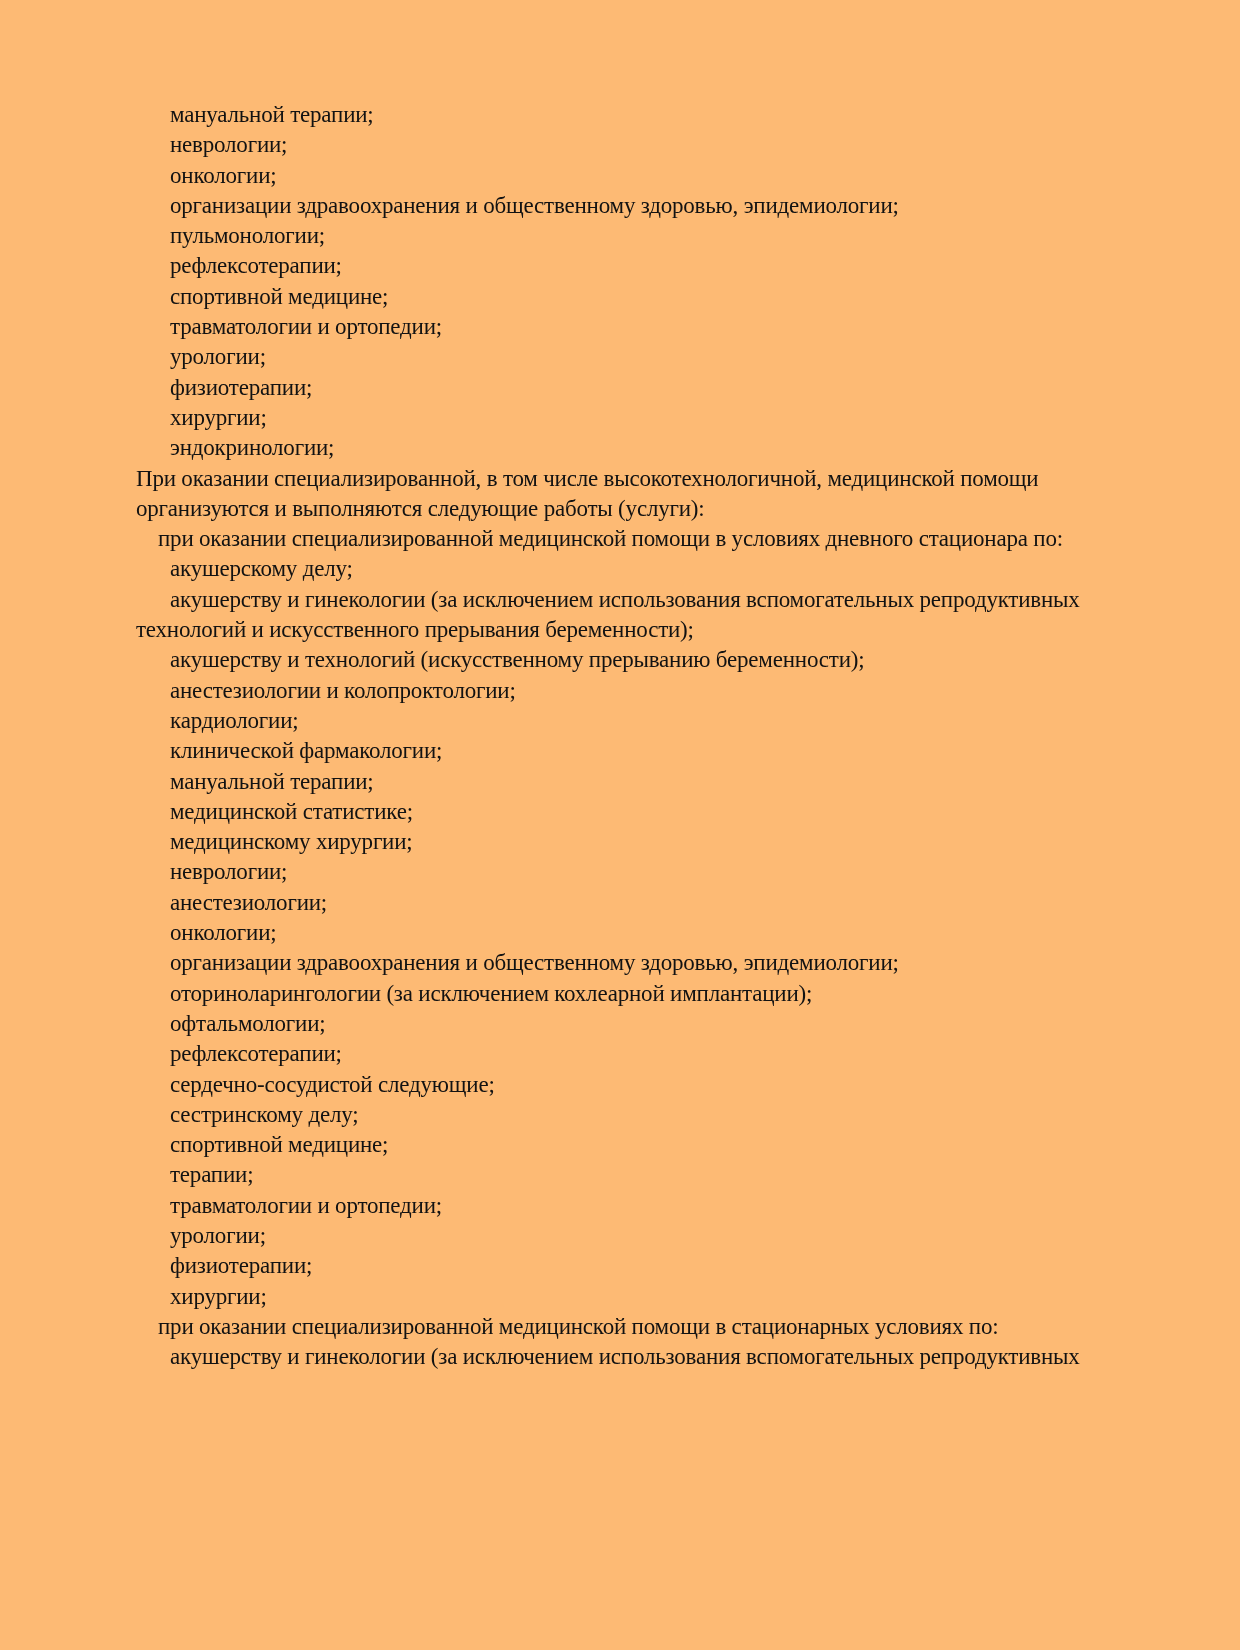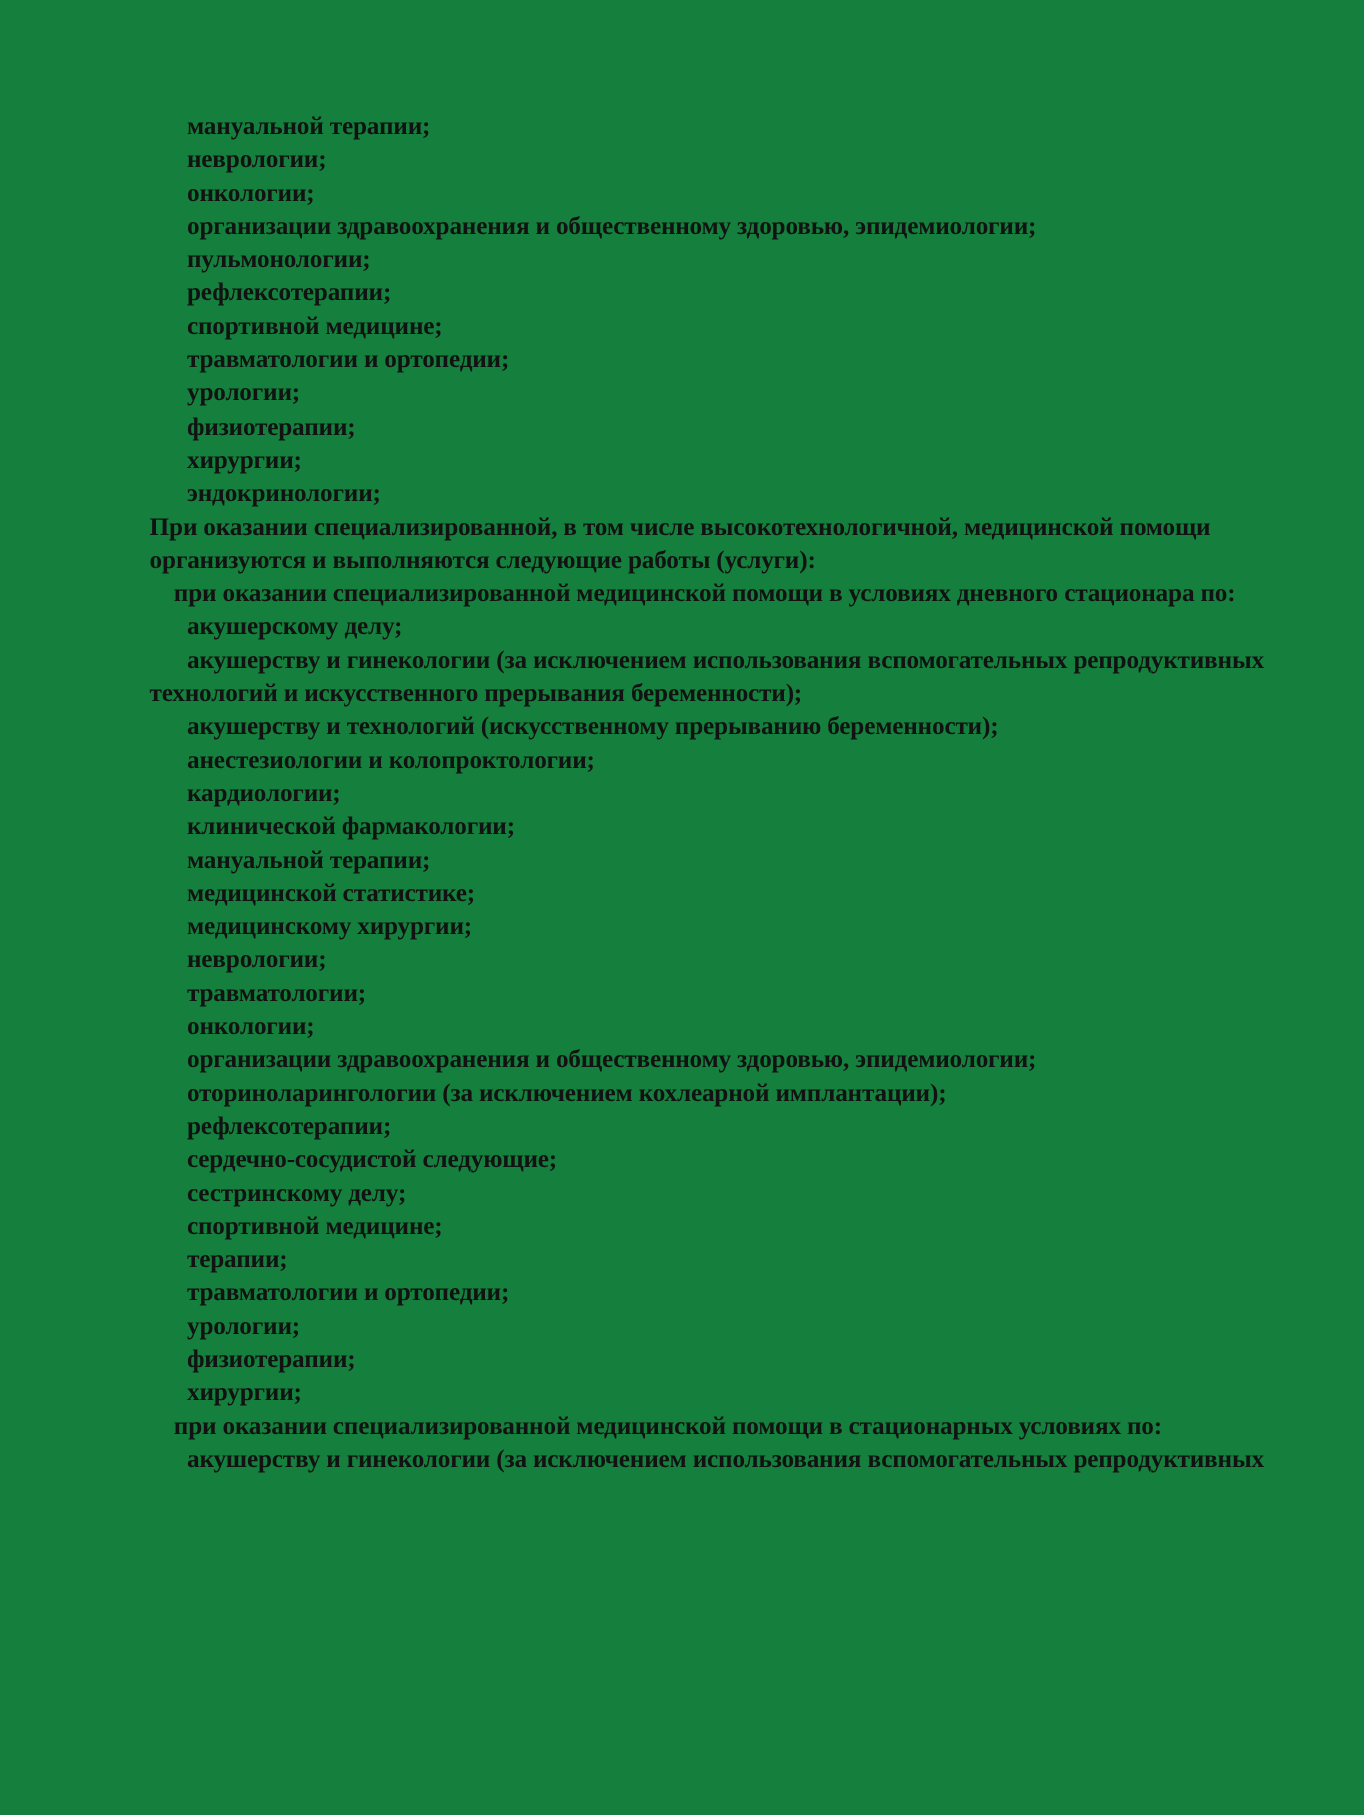--- a/index.html
+++ b/index.html
@@ -4,23 +4,22 @@
 <style>
   html, body {
     margin: 0;
     padding: 0;
     background: #ffffff;
   }
   .page {
     position: relative;
     width: 1240px;
     height: 1650px;
-    background: #15803d;
+    background: #fdba74;
     overflow: hidden;
-    font-weight: bold;
   }
   .content {
     position: absolute;
     left: 136px;
     top: 100px;
     width: 1020px;
   }
   .line {
     font-family: "Liberation Serif", "DejaVu Serif", serif;
     font-size: 23px;
@@ -57,24 +56,25 @@
       <div class="line i2">акушерству и гинекологии (за исключением использования вспомогательных репродуктивных</div>
       <div class="line i0">технологий и искусственного прерывания беременности);</div>
       <div class="line i2">акушерству и технологий (искусственному прерыванию беременности);</div>
       <div class="line i2">анестезиологии и колопроктологии;</div>
       <div class="line i2">кардиологии;</div>
       <div class="line i2">клинической фармакологии;</div>
       <div class="line i2">мануальной терапии;</div>
       <div class="line i2">медицинской статистике;</div>
       <div class="line i2">медицинскому хирургии;</div>
       <div class="line i2">неврологии;</div>
-      <div class="line i2">травматологии;</div>
+      <div class="line i2">анестезиологии;</div>
       <div class="line i2">онкологии;</div>
       <div class="line i2">организации здравоохранения и общественному здоровью, эпидемиологии;</div>
       <div class="line i2">оториноларингологии (за исключением кохлеарной имплантации);</div>
+      <div class="line i2">офтальмологии;</div>
       <div class="line i2">рефлексотерапии;</div>
       <div class="line i2">сердечно-сосудистой следующие;</div>
       <div class="line i2">сестринскому делу;</div>
       <div class="line i2">спортивной медицине;</div>
       <div class="line i2">терапии;</div>
       <div class="line i2">травматологии и ортопедии;</div>
       <div class="line i2">урологии;</div>
       <div class="line i2">физиотерапии;</div>
       <div class="line i2">хирургии;</div>
       <div class="line i1">при оказании специализированной медицинской помощи в стационарных условиях по:</div>

